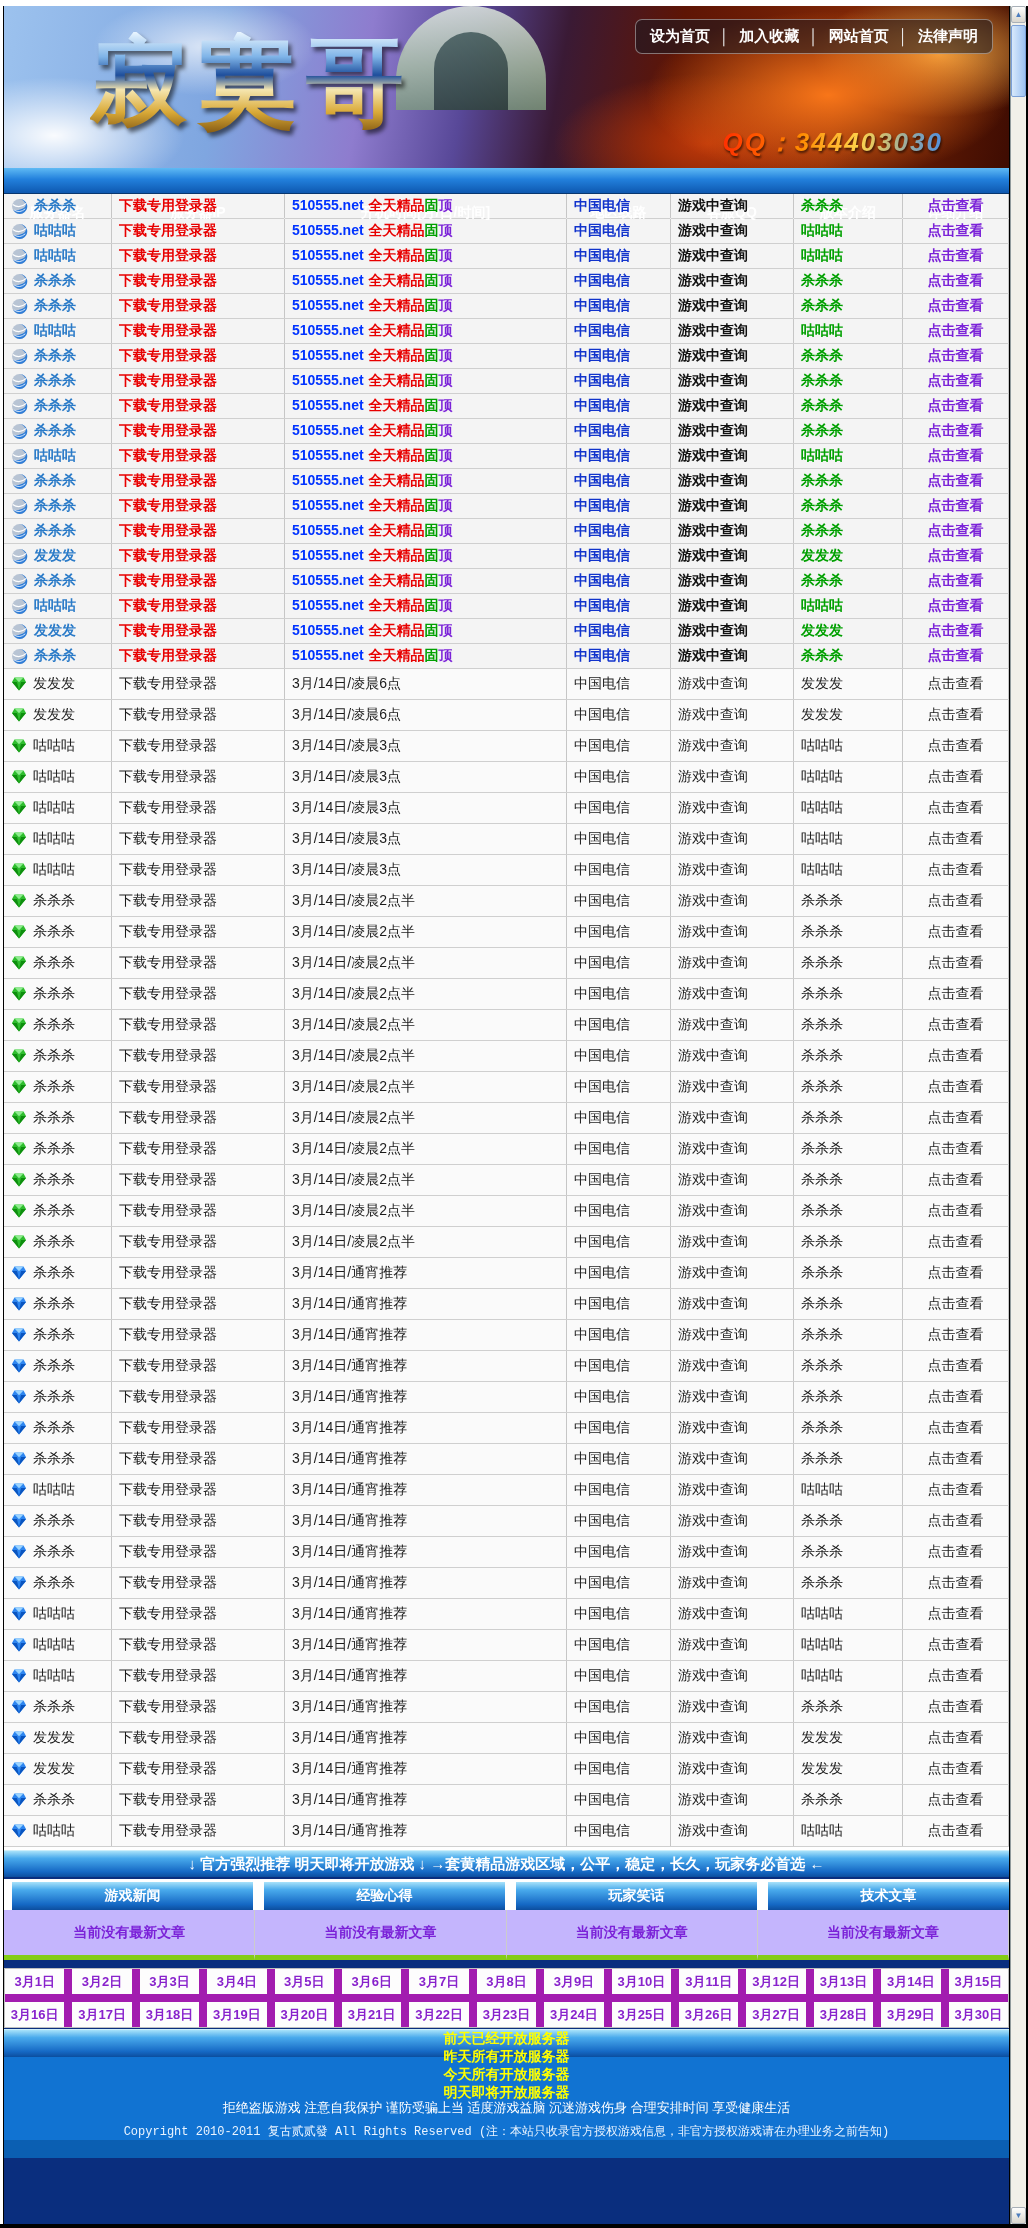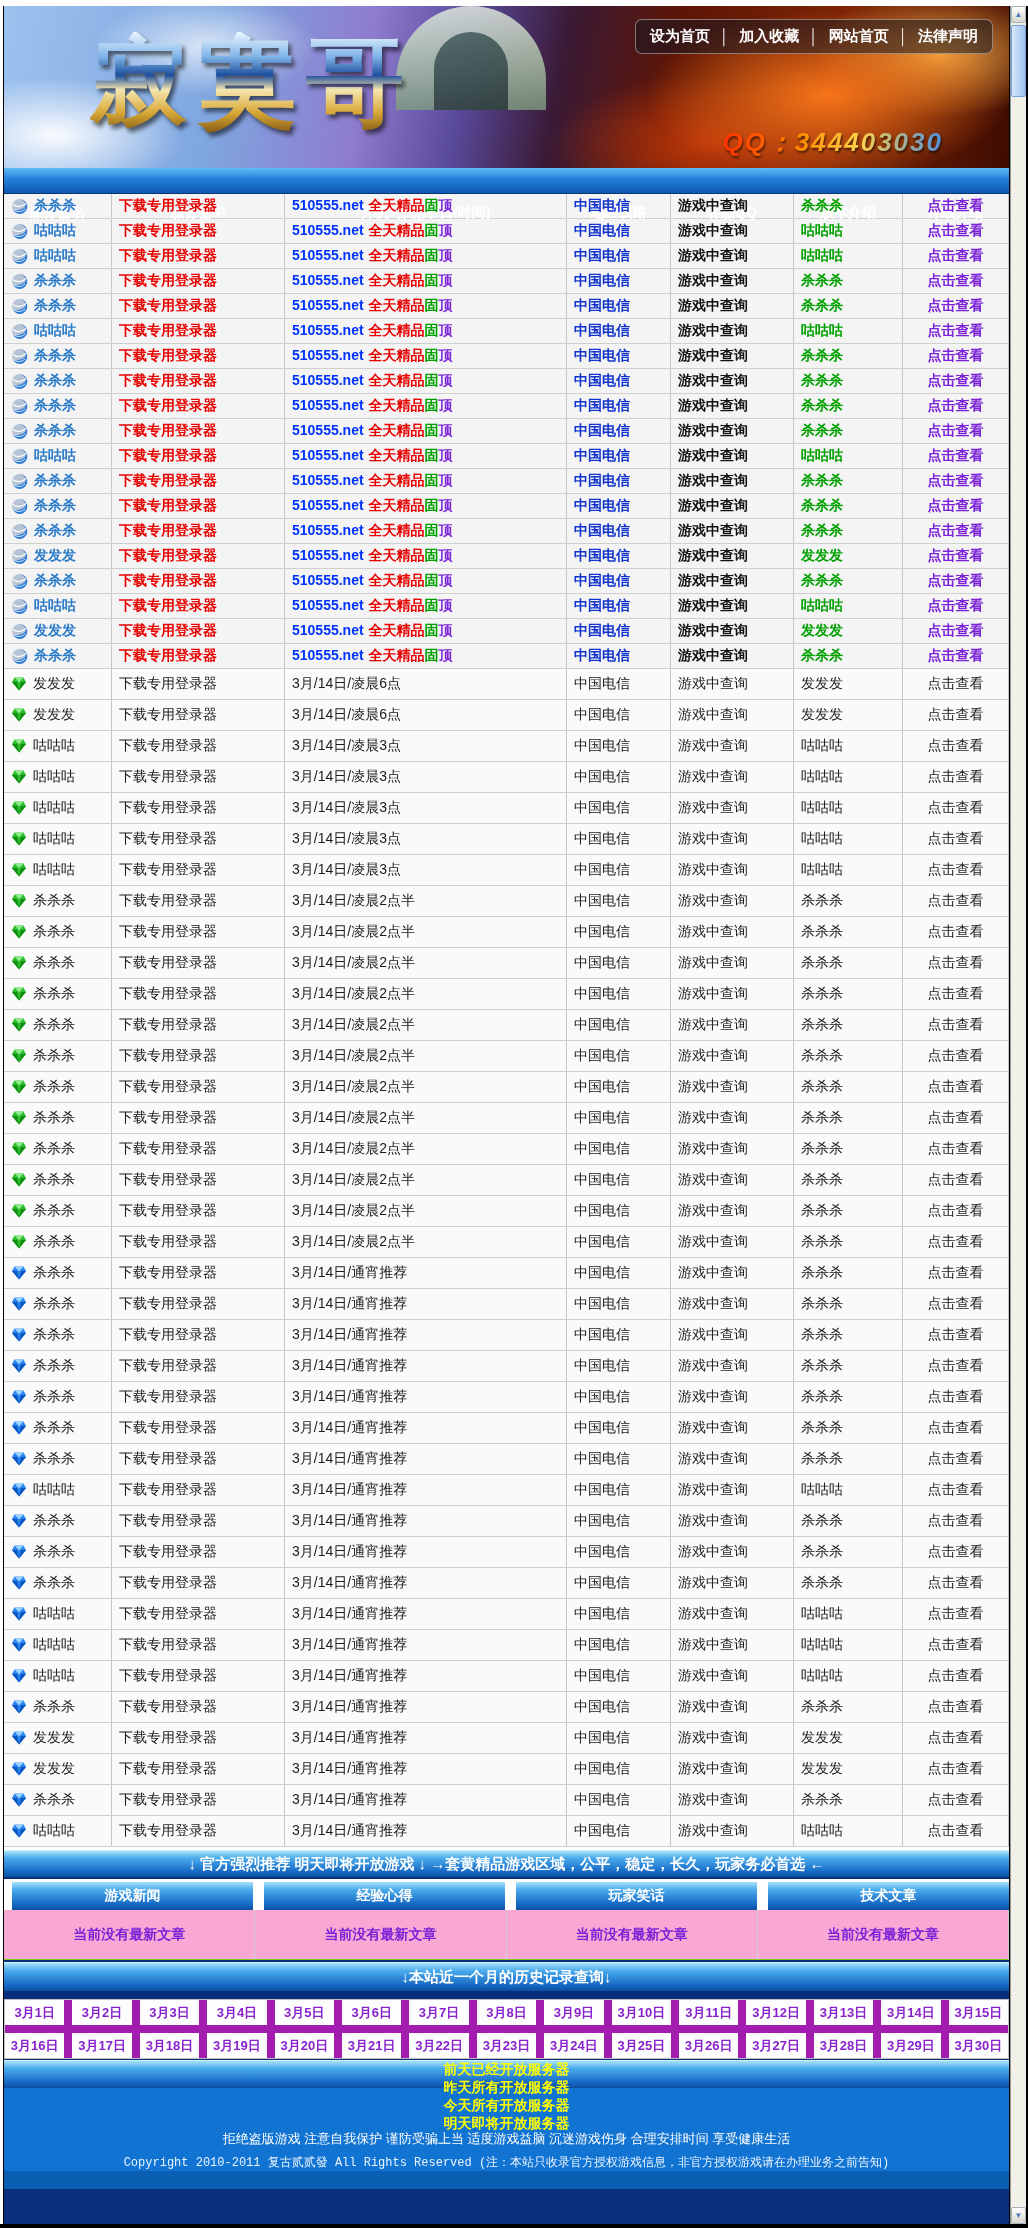--- a/index.html
+++ b/index.html
@@ -68,21 +68,21 @@
     background:linear-gradient(180deg,#A8E2FA 0%,#49AAEC 28%,#1568C4 80%,#0C4E9E 100%);
     border-top:1px solid #CDEFFB; color:#fff; font-weight:bold; font-size:15px; cursor:pointer; }
 
   
   .news-head { display:grid; grid-template-columns:repeat(4,1fr); gap:3px; background:#fff; padding:3px 0 0 0; }
   .news-head > div { height:28px; display:flex; align-items:center; justify-content:center;
     background:linear-gradient(180deg,#A8E2FA 0%,#49AAEC 28%,#1568C4 80%,#0C4E9E 100%);
     color:#fff; font-weight:bold; font-size:14px;margin-left:8px; }
   .news-body { display:grid; grid-template-columns:repeat(4,1fr); background:#fff; }
   .news-body > div { height:50px; display:flex; align-items:center; justify-content:center;
-    background:#f9a8d4; border-right:1px solid #CCC; border-bottom:1px solid #84cc16;
+    background:#c4b5fd; border-right:1px solid #CCC; border-bottom:5px solid #84cc16;
     color:#7B22D8; font-weight:bold; font-size:14px; }
 
   
   .history-bar { height:29px; margin-top:2px; display:flex; align-items:center; justify-content:center;
     background:linear-gradient(180deg,#A8E2FA 0%,#49AAEC 28%,#1568C4 80%,#0C4E9E 100%);
     border-top:1px solid #CDEFFB; color:#fff; font-weight:bold; font-size:15px; }
   .calendar { display:grid; grid-template-columns:repeat(15,1fr); background:#a21caf;
     gap:8px; border:1px solid #BFBFBF; margin-top:8px; }
   .calendar a { height:25px; background:#FDFDFD; display:flex; align-items:center; justify-content:center;
     color:#8822CC; font-weight:bold; font-size:13px; text-decoration:none; cursor:pointer; }
@@ -1924,21 +1924,20 @@
         <div>玩家笑话</div>
         <div>技术文章</div>
       </div>
     <div class="news-body" id="news-body">
         <div>当前没有最新文章</div>
         <div>当前没有最新文章</div>
         <div>当前没有最新文章</div>
         <div>当前没有最新文章</div>
       </div>
 
-    <div class="history-bar">↓本站近一个月的历史记录查询↓</div>
     <div class="calendar" id="calendar">
         <a>3月1日</a>
         <a>3月2日</a>
         <a>3月3日</a>
         <a>3月4日</a>
         <a>3月5日</a>
         <a>3月6日</a>
         <a>3月7日</a>
         <a>3月8日</a>
         <a>3月9日</a>

